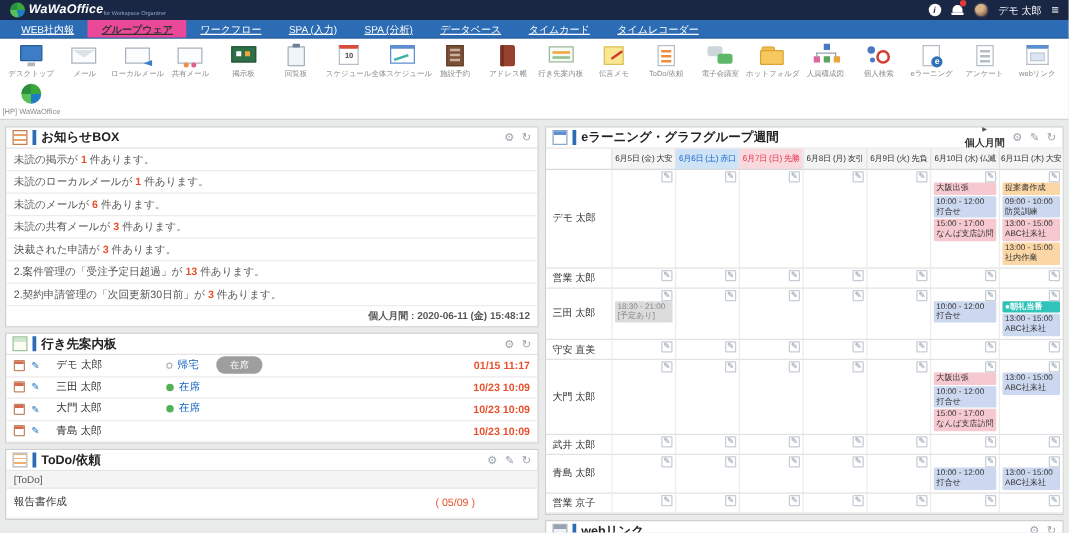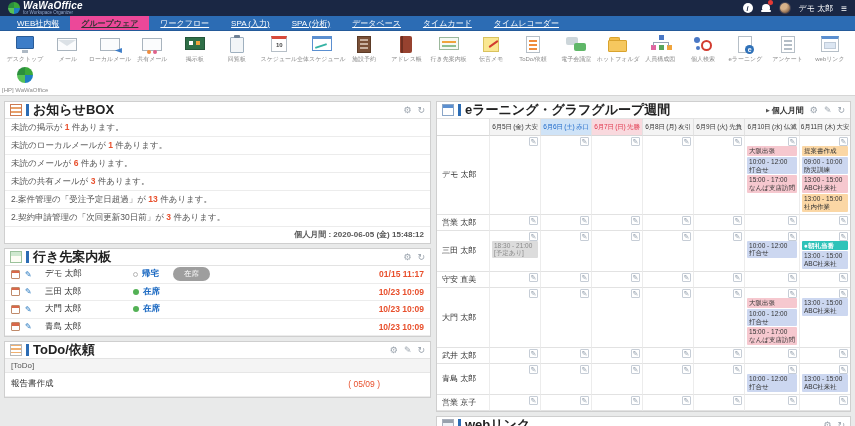--- a/index.html
+++ b/index.html
@@ -4,21 +4,21 @@
 <style>
   * { box-sizing: border-box; margin: 0; padding: 0; }
   html,body { width:855px; height:426px; overflow:hidden; }
   body { font-family:"Liberation Sans","DejaVu Sans",sans-serif; background:#e9eaea; font-size:9px; color:#333; }
 
   
   .topbar { height:16px; background:#1a2744; display:flex; align-items:center; padding:0 8px; }
   .logo { display:flex; align-items:center; gap:3px; }
   .logo-mark { width:12px; height:12px; border-radius:50%;
     background:conic-gradient(#3aa83a 0 25%,#1f7ec2 0 50%,#56c156 0 75%,#2b8f3d 0); }
-  .logo-stack { display:flex; flex-direction:column; line-height:1; }
+  .logo-stack { display:flex; flex-direction:row; line-height:1;align-items:flex-end; }
   .logo-text { color:#fff; font-weight:bold; font-size:10px; font-style:italic; letter-spacing:.2px; }
   .logo-tag { color:#8fa6cc; font-size:4.5px; }
   .top-right { margin-left:auto; display:flex; align-items:center; gap:8px; }
   .info-ic { width:10px; height:10px; border-radius:50%; background:#fff; color:#1a2744;
     font-size:7px; font-weight:bold; font-style:italic; display:flex; align-items:center; justify-content:center; }
   .bell { position:relative; width:10px; height:10px; }
   .bell::before { content:""; position:absolute; left:1px; top:1px; width:8px; height:6px; background:#fff; border-radius:4px 4px 1px 1px; }
   .bell::after { content:""; position:absolute; left:0; top:7px; width:10px; height:2px; background:#fff; border-radius:1px; }
   .bell-badge { position:absolute; right:-2px; top:-3px; width:5px; height:5px; border-radius:50%; background:#e53935; }
   .avatar { width:12px; height:12px; border-radius:50%; background:radial-gradient(circle at 35% 30%,#d7b28a 0 35%,#6b4a33 90%); border:1px solid #445; }
@@ -86,43 +86,43 @@
 
   .panel { background:#fff; border:1px solid #cfcfcf; margin-bottom:4px; }
   .p-head { height:17px; display:flex; align-items:center; padding:0 5px; gap:4px; border-bottom:1px solid #e3e3e3; }
   .p-ic { width:12px; height:12px; flex:none; }
   .pi-notice { border:1px solid #cc7a52; background:repeating-linear-gradient(0deg,#fff 0 2px,#e8a06a 2px 4px); }
   .pi-dest { border:1px solid #9bc29b; background:linear-gradient(#cfe8cf 0 4px,#fdfdf5 4px); }
   .pi-todo { border:1px solid #b9b9b9; background:repeating-linear-gradient(0deg,#fff 0 2px,#f0b070 2px 3.5px); }
   .pi-sched { border:1px solid #8aa6c8; background:linear-gradient(#5b8fd0 0 3px,#fff 3px); }
   .pi-web { border:1px solid #a9b0bd; background:linear-gradient(#98a1ad 0 3px,#eef2f7 3px); }
   .p-bar { width:3px; height:12px; background:#2c6cb4; flex:none; }
-  .p-title { font-weight:bold; font-size:13px; color:#222; white-space:nowrap; }
+  .p-title { font-weight:bold; font-size:10px; color:#222; white-space:nowrap; }
   .p-actions { margin-left:auto; display:flex; align-items:center; gap:6px; color:#9aa3ad; font-size:9px; }
   .p-actions span { cursor:pointer; }
-  .s-view { display:flex; align-items:center; gap:2px; color:#333; font-size:8px; font-weight:bold; cursor:pointer; }
+  .s-view { display:flex; align-items:center; gap:2px; color:#333; font-size:8px; font-weight:bold; cursor:pointer;flex-direction:column; }
   .s-view .arr { font-size:5px; color:#555; }
 
   
   .n-row { padding:3px 6px 2px; border-bottom:1px solid #ececec; font-size:8.5px; color:#555; }
   .n-num { color:#e8502d; font-weight:bold; }
   .n-footer { padding:2px 6px 3px; text-align:right; font-size:8px; color:#555; font-weight:bold; }
 
   
   .d-row { display:flex; align-items:center; height:17.5px; border-bottom:1px solid #ececec; padding:0 6px; }
   .d-ics { display:flex; align-items:center; gap:5px; width:34px; flex:none; }
   .cal-ic { width:9px; height:9px; border:1px solid #c08a6a; background:linear-gradient(#d9684a 0 2.5px,#fff 2.5px); border-radius:1px; cursor:pointer; }
   .d-edit { color:#2a7ac0; font-size:8px; cursor:pointer; }
   .d-name { width:88px; color:#333; font-size:8.5px; flex:none; }
   .d-status { display:flex; align-items:center; gap:4px; flex:1; min-width:0; }
   .dot { width:6px; height:6px; border-radius:50%; flex:none; }
   .dot.present { background:#53b155; }
   .dot.out { background:#f2a33c; }
   .dot.home { background:#fff; border:1px solid #b5b5b5; width:5px; height:5px; }
-  .d-stext { color:#1565c0; font-size:8.5px; font-weight:bold; }
+  .d-stext { color:#1565c0; font-size:8.5px; font-weight:normal; }
   .d-badge { background:#9e9e9e; color:#fff; border-radius:8px; padding:2px 11px; font-size:7.5px; margin-left:10px; }
   .d-time { margin-left:auto; color:#e8502d; font-weight:bold; font-size:8.5px; }
 
   
   .todo-group { background:#f4f4f4; padding:2px 6px; font-size:8px; color:#555; border-bottom:1px solid #e6e6e6; }
   .todo-row { display:flex; align-items:center; padding:5px 6px 6px; border-bottom:1px solid #ececec; font-size:8.5px; color:#333; }
   .todo-date { margin-left:auto; margin-right:44px; color:#e8502d; }
 
   
   #sched-grid { display:grid; grid-template-columns:52px repeat(7,1fr); background:#fff; }
@@ -274,26 +274,27 @@
         <div class="p-actions">
           <span>⚙</span>
           <span>↻</span>
         </div>
       </div>
       <div id="notice-rows">
           <div class="n-row"><span>未読の掲示が </span><span class="n-num">1</span><span> 件あります。</span></div>
           <div class="n-row"><span>未読のローカルメールが </span><span class="n-num">1</span><span> 件あります。</span></div>
           <div class="n-row"><span>未読のメールが </span><span class="n-num">6</span><span> 件あります。</span></div>
           <div class="n-row"><span>未読の共有メールが </span><span class="n-num">3</span><span> 件あります。</span></div>
+          <div class="n-row"><span>決裁された申請が </span><span class="n-num">3</span><span> 件あります。</span></div>
           <div class="n-row"><span>2.案件管理の「受注予定日超過」が </span><span class="n-num">13</span><span> 件あります。</span></div>
           <div class="n-row"><span>2.契約申請管理の「次回更新30日前」が </span><span class="n-num">3</span><span> 件あります。</span></div>
         </div>
       <div class="n-footer">
         <span>個人月間 :</span>
-        <span>2020-06-05 (金) 15:48:12</span>
+        <span>2020-06-11 (金) 15:48:12</span>
       </div>
     </div>
 
     <div class="panel">
       <div class="p-head">
         <div class="p-ic pi-dest"></div>
         <div class="p-bar"></div>
         <span class="p-title">行き先案内板</span>
         <div class="p-actions">
           <span>⚙</span>

